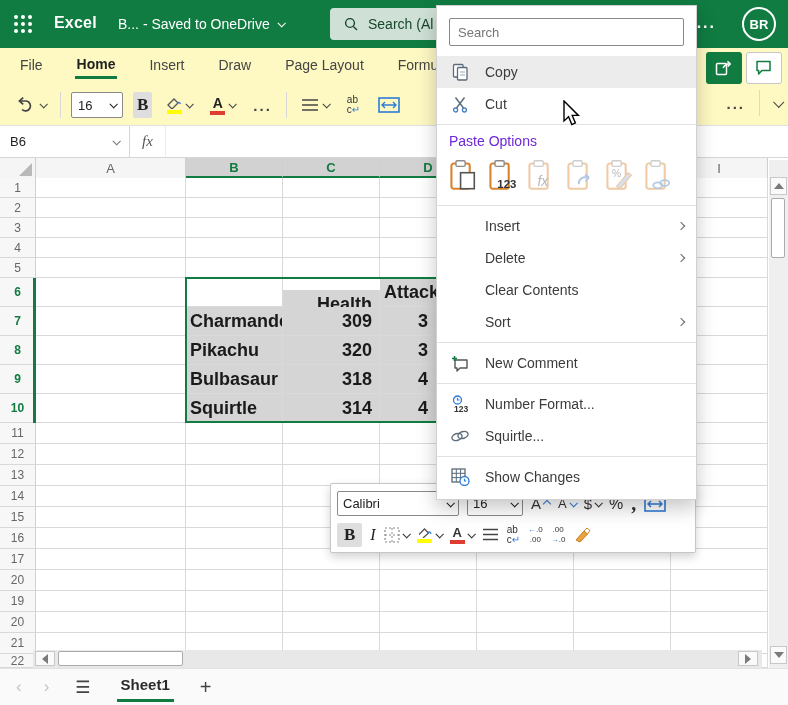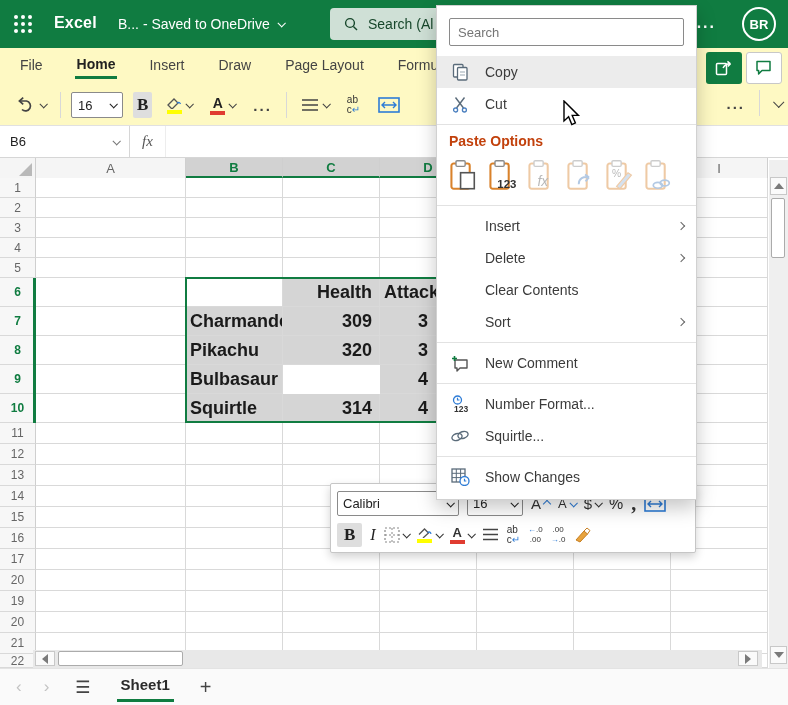--- a/index.html
+++ b/index.html
@@ -80,21 +80,21 @@
 
   
   .cmenu { position:absolute; left:436px; top:5px; width:261px; background:#fff; border:1px solid #D1D1D1; box-shadow:0 8px 18px rgba(0,0,0,.22); z-index:10; padding:12px 0 6px; }
   .cmenu .searchwrap { padding:0 12px 10px; }
   .cmenu input { width:100%; height:28px; border:1px solid #8a8a8a; border-radius:2px; padding:0 8px; font-size:13px; outline:none; color:#333; }
   .mi { display:flex; align-items:center; height:32px; padding:0 12px; gap:14px; font-size:14px; color:#3b3b3b; cursor:pointer; }
   .mi .mic { width:22px; display:flex; justify-content:center; align-items:center; }
   .mi .lbl { flex:1; }
   .mi.hl { background:#ECECEC; }
   .mdiv { height:1px; background:#E2E2E2; margin:4px 0; }
-  .msection { padding:4px 12px 6px; font-size:14px; font-weight:bold; color:#c2410c; }
+  .msection { padding:4px 12px 6px; font-size:14px; font-weight:normal; color:#6d28d9; }
   .paste-row { display:flex; gap:9px; padding:4px 12px 10px; }
   .paste-ic { width:30px; height:32px; cursor:pointer; }
   .paste-ic.faded { opacity:.42; }
 
   
   .mtb { position:absolute; left:330px; top:483px; width:366px; height:70px; background:#fff; border:1px solid #C6C6C6; border-radius:2px; box-shadow:0 4px 10px rgba(0,0,0,.18); z-index:5; padding:4px 6px; }
   .mtb .row { display:flex; align-items:center; height:31px; gap:8px; color:#333; }
   .combo { border:1px solid #8a8a8a; border-radius:2px; height:25px; display:flex; align-items:center; justify-content:space-between; padding:0 5px; font-size:13px; color:#222; cursor:pointer; background:#fff; }
   .mtb .glyph { cursor:pointer; display:flex; align-items:center; gap:3px; }
   .decimal { font-size:8px; line-height:1.15; color:#333; text-align:center; cursor:pointer; }
@@ -269,21 +269,21 @@
       <div class="cell" style="left:36px;top:100px;width:150px;height:20px"></div>
       <div class="cell" style="left:186px;top:100px;width:97px;height:20px"></div>
       <div class="cell" style="left:283px;top:100px;width:97px;height:20px"></div>
       <div class="cell" style="left:380px;top:100px;width:97px;height:20px"></div>
       <div class="cell" style="left:477px;top:100px;width:97px;height:20px"></div>
       <div class="cell" style="left:574px;top:100px;width:97px;height:20px"></div>
       <div class="cell" style="left:671px;top:100px;width:97px;height:20px"></div>
       <div class="rowhdr sel" style="top:120px;height:29px">6</div>
       <div class="cell" style="left:36px;top:120px;width:150px;height:29px"></div>
       <div class="cell activecell" style="left:186px;top:120px;width:97px;height:29px"></div>
-      <div class="cell sel num" style="left:283px;top:120px;width:97px;height:29px">Health</div>
+      <div class="cell sel num" style="left:283px;top:132px;width:97px;height:29px">Health</div>
       <div class="cell sel" style="left:380px;top:120px;width:97px;height:29px">Attack</div>
       <div class="cell" style="left:477px;top:120px;width:97px;height:29px"></div>
       <div class="cell" style="left:574px;top:120px;width:97px;height:29px"></div>
       <div class="cell" style="left:671px;top:120px;width:97px;height:29px"></div>
       <div class="rowhdr sel" style="top:149px;height:29px">7</div>
       <div class="cell" style="left:36px;top:149px;width:150px;height:29px"></div>
       <div class="cell sel" style="left:186px;top:149px;width:97px;height:29px">Charmander</div>
       <div class="cell sel num" style="left:283px;top:149px;width:97px;height:29px">309</div>
       <div class="cell sel numclip" style="left:380px;top:149px;width:97px;height:29px">3</div>
       <div class="cell" style="left:477px;top:149px;width:97px;height:29px"></div>
@@ -293,20 +293,21 @@
       <div class="cell" style="left:36px;top:178px;width:150px;height:29px"></div>
       <div class="cell sel" style="left:186px;top:178px;width:97px;height:29px">Pikachu</div>
       <div class="cell sel num" style="left:283px;top:178px;width:97px;height:29px">320</div>
       <div class="cell sel numclip" style="left:380px;top:178px;width:97px;height:29px">3</div>
       <div class="cell" style="left:477px;top:178px;width:97px;height:29px"></div>
       <div class="cell" style="left:574px;top:178px;width:97px;height:29px"></div>
       <div class="cell" style="left:671px;top:178px;width:97px;height:29px"></div>
       <div class="rowhdr sel" style="top:207px;height:29px">9</div>
       <div class="cell" style="left:36px;top:207px;width:150px;height:29px"></div>
       <div class="cell sel" style="left:186px;top:207px;width:97px;height:29px">Bulbasaur</div>
+      <div class="cell sel num" style="left:283px;top:207px;width:97px;height:29px">318</div>
       <div class="cell sel numclip" style="left:380px;top:207px;width:97px;height:29px">4</div>
       <div class="cell" style="left:477px;top:207px;width:97px;height:29px"></div>
       <div class="cell" style="left:574px;top:207px;width:97px;height:29px"></div>
       <div class="cell" style="left:671px;top:207px;width:97px;height:29px"></div>
       <div class="rowhdr sel" style="top:236px;height:29px">10</div>
       <div class="cell" style="left:36px;top:236px;width:150px;height:29px"></div>
       <div class="cell sel" style="left:186px;top:236px;width:97px;height:29px">Squirtle</div>
       <div class="cell sel num" style="left:283px;top:236px;width:97px;height:29px">314</div>
       <div class="cell sel numclip" style="left:380px;top:236px;width:97px;height:29px">4</div>
       <div class="cell" style="left:477px;top:236px;width:97px;height:29px"></div>

